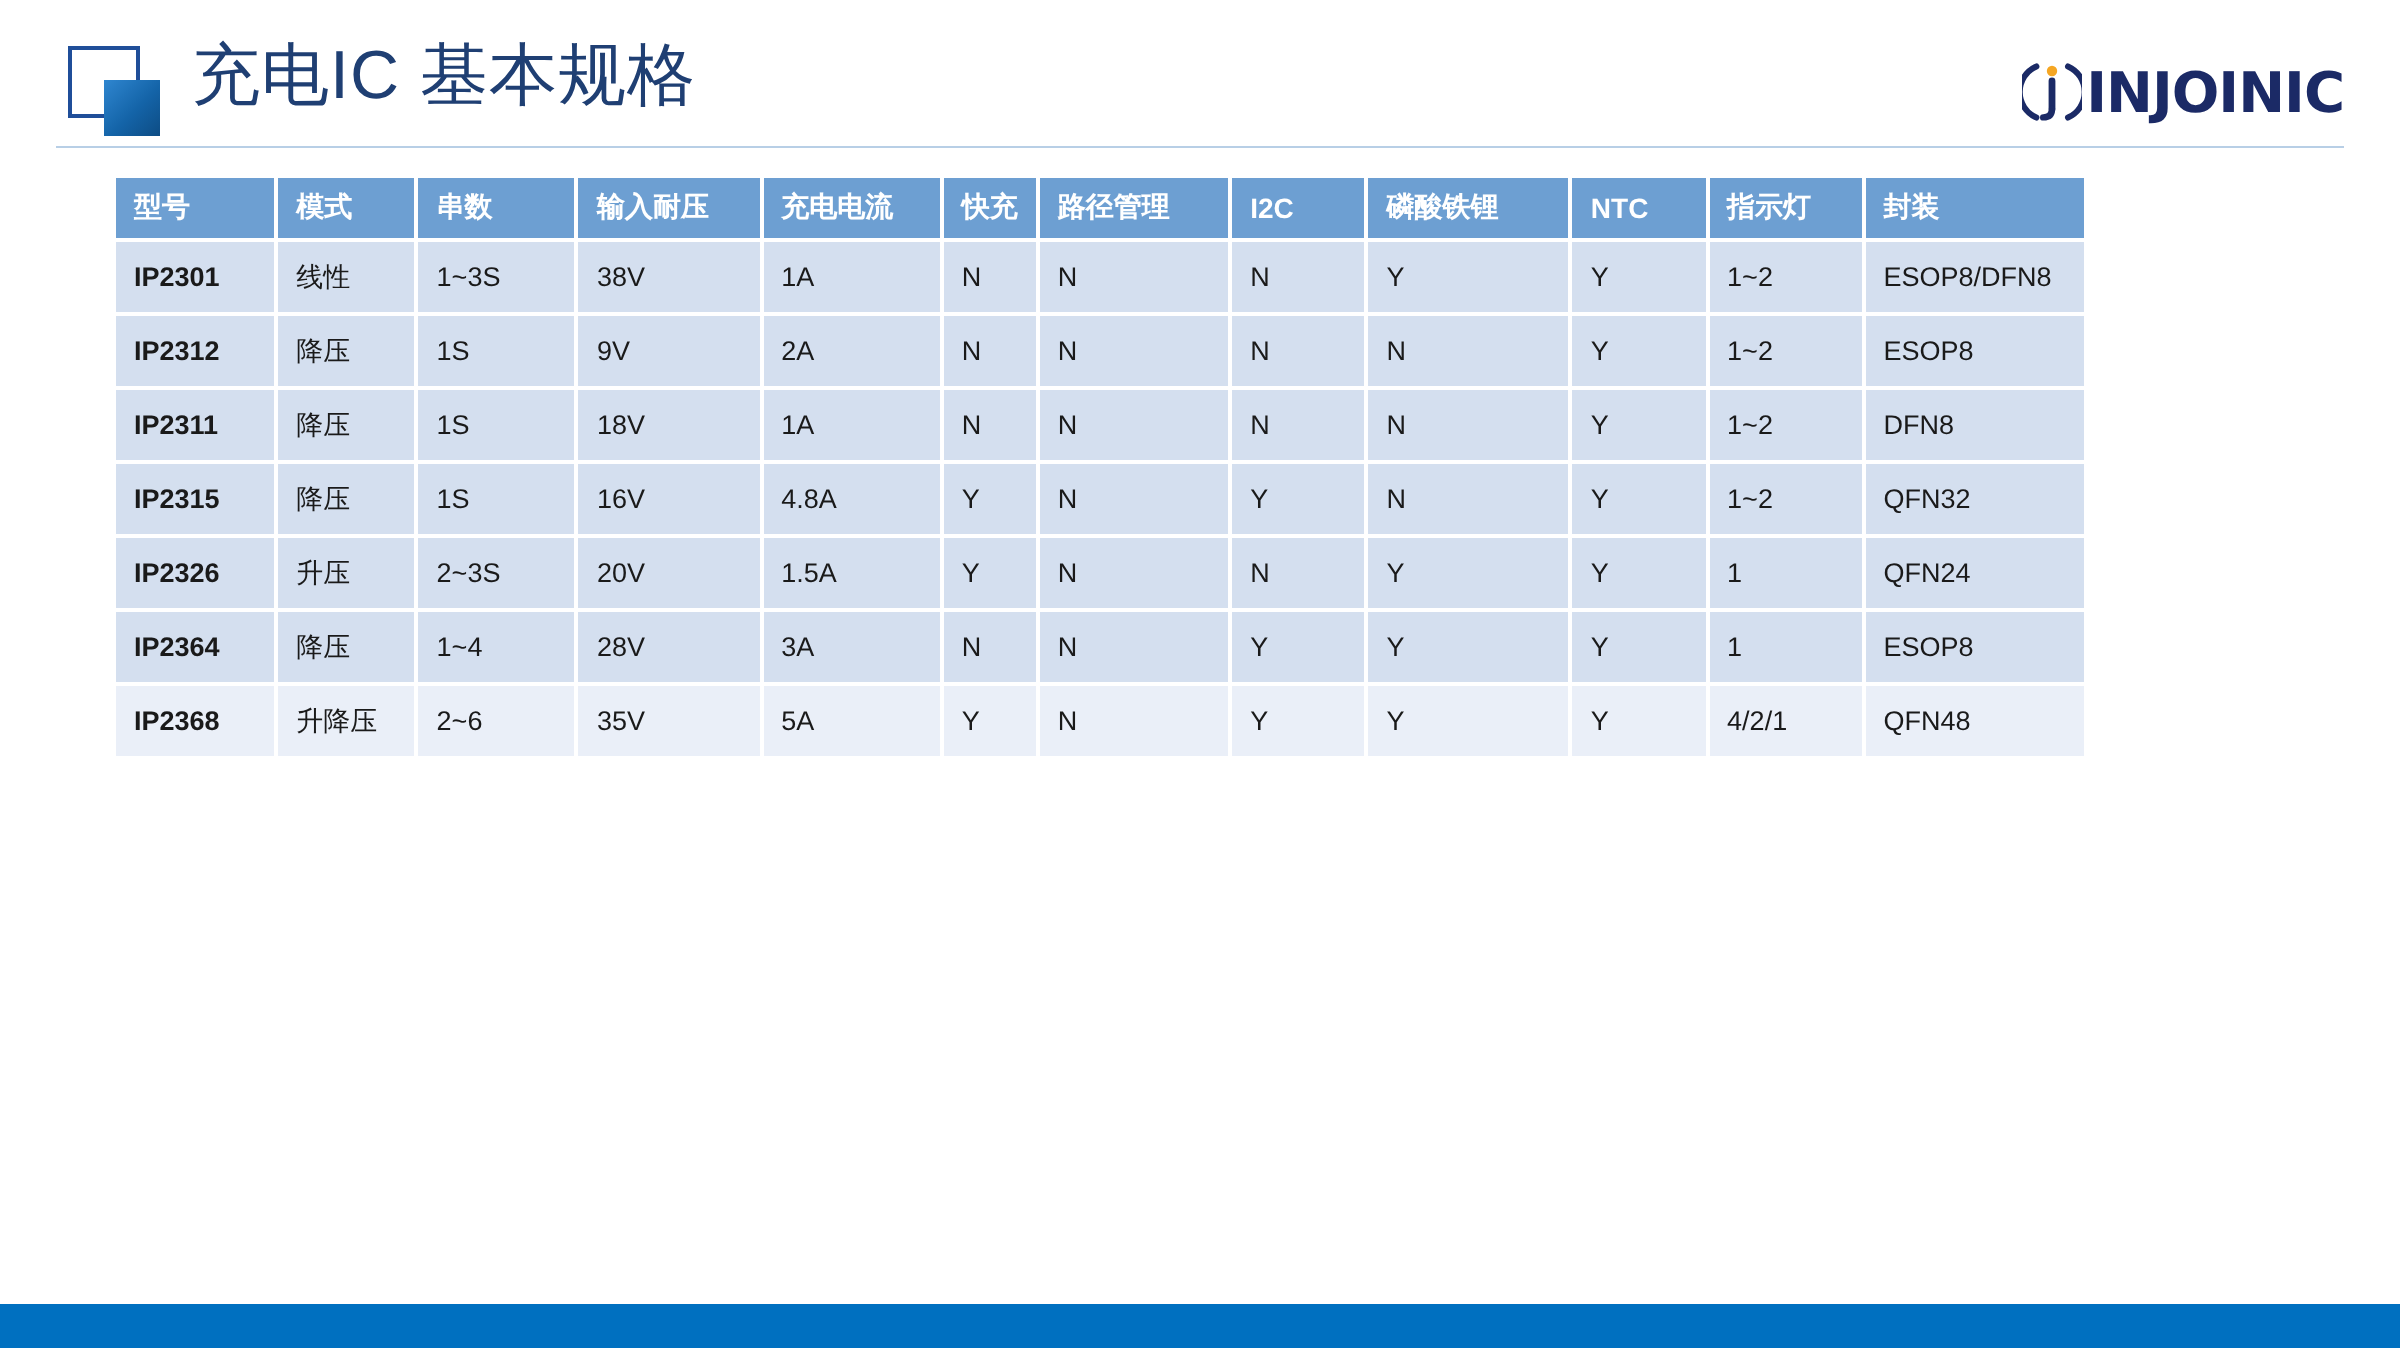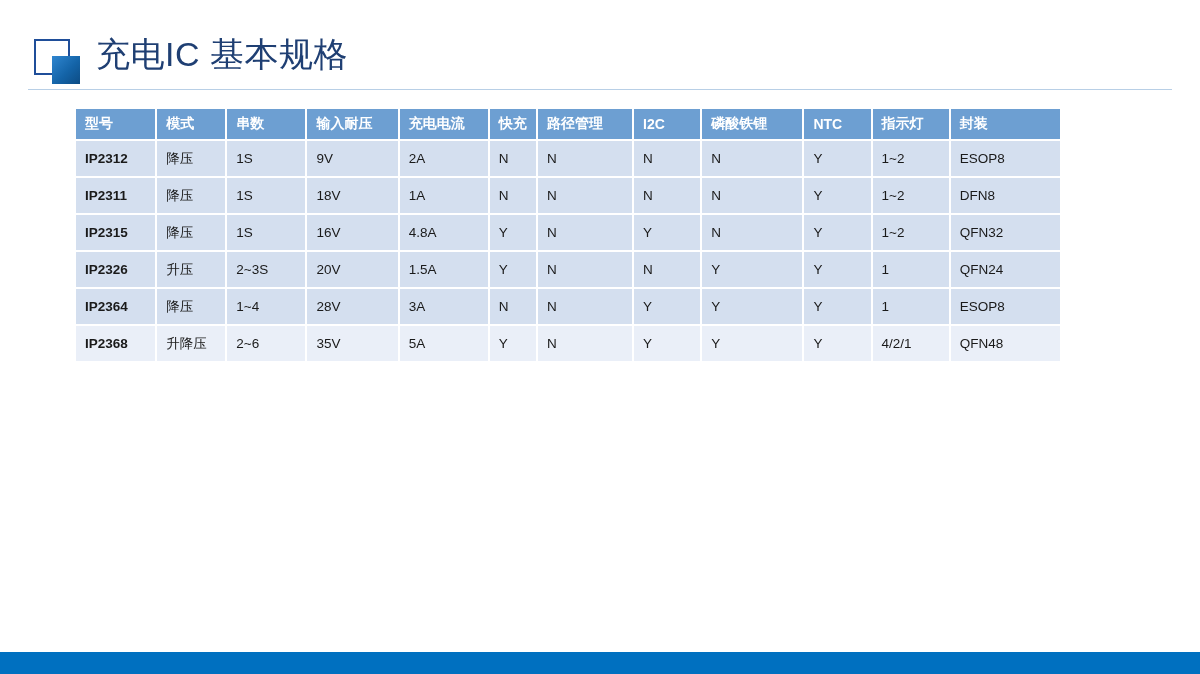--- a/index.html
+++ b/index.html
@@ -12,21 +12,20 @@
     overflow: hidden;
     position: relative;
   }
 
   
   #slide-header {
     position: absolute;
     left: 0; top: 0;
     width: 1200px;
     height: 74px;
-    margin-top: 16px;
   }
 
   #title-icon {
     position: absolute;
     left: 34px; top: 23px;
     width: 52px; height: 45px;
   }
   #title-icon .sq-outline {
     position: absolute;
     left: 0; top: 0;
@@ -75,26 +74,25 @@
     position: absolute;
     left: 28px; top: 73px;
     width: 1144px;
     height: 1px;
     background: #b8cfe6;
   }
 
   
   #spec-table {
     position: absolute;
-    left: 74px; top: 87px;
+    left: 56px; top: 87px;
     width: 988px;
     border-collapse: separate;
     border-spacing: 2px 2px;
     table-layout: fixed;
-    margin-top: 20px;
   }
   #spec-table th, #spec-table td {
     padding: 0 9px;
     font-size: 13.5px;
     text-align: left;
     vertical-align: middle;
     border: 0;
     white-space: nowrap;
     overflow: hidden;
   }
@@ -141,20 +139,32 @@
 
 <div id="slide-header">
 
   <div id="title-icon">
     <div class="sq-outline"></div>
     <div class="sq-filled"></div>
   </div>
 
   <div id="page-title">充电IC 基本规格</div>
 
+  <div id="brand-logo">
+    <div class="logo-mark">
+      <svg width="30" height="34" viewBox="0 0 30 34" aria-hidden="true">
+        <circle cx="15" cy="6.5" r="2.6" fill="#f5a623"></circle>
+        <path d="M15 11.5 L15 25.5" stroke="#1b2a66" stroke-width="3.4" stroke-linecap="round" fill="none"></path>
+        <path d="M15 25.5 q0 4.2 -4.4 4.2" stroke="#1b2a66" stroke-width="3.2" fill="none" stroke-linecap="round"></path>
+        <path d="M7.2 4.2 a14 14 0 0 0 0 25.6" stroke="#1b2a66" stroke-width="3" fill="none" stroke-linecap="round"></path>
+        <path d="M23 4.2 a14 14 0 0 1 0 25.6" stroke="#1b2a66" stroke-width="3" fill="none" stroke-linecap="round"></path>
+      </svg>
+    </div>
+    <div class="logo-text">INJOINIC</div>
+  </div>
 
   <div id="title-rule"></div>
 </div>
 
 <table id="spec-table">
   <colgroup>
     <col class="c0">
       <col class="c1">
       <col class="c2">
       <col class="c3">
@@ -178,20 +188,34 @@
         <th>路径管理</th>
         <th>I2C</th>
         <th>磷酸铁锂</th>
         <th>NTC</th>
         <th>指示灯</th>
         <th>封装</th>
       </tr>
   </thead>
   <tbody id="body-rows">
       <tr class="odd">
+        <td class="model">IP2301</td>
+        <td>线性</td>
+        <td>1~3S</td>
+        <td>38V</td>
+        <td>1A</td>
+        <td>N</td>
+        <td>N</td>
+        <td>N</td>
+        <td>Y</td>
+        <td>Y</td>
+        <td>1~2</td>
+        <td>ESOP8/DFN8</td>
+      </tr>
+      <tr class="odd">
         <td class="model">IP2312</td>
         <td>降压</td>
         <td>1S</td>
         <td>9V</td>
         <td>2A</td>
         <td>N</td>
         <td>N</td>
         <td>N</td>
         <td>N</td>
         <td>Y</td>

